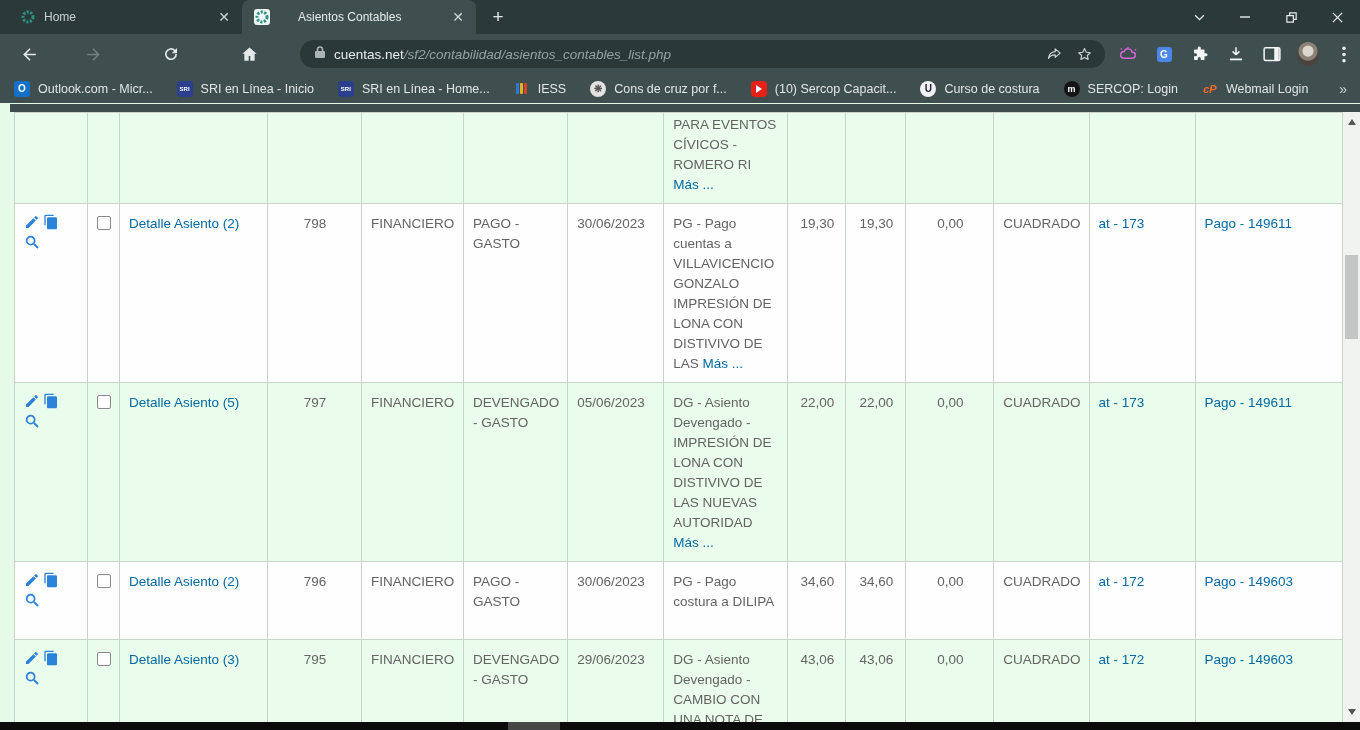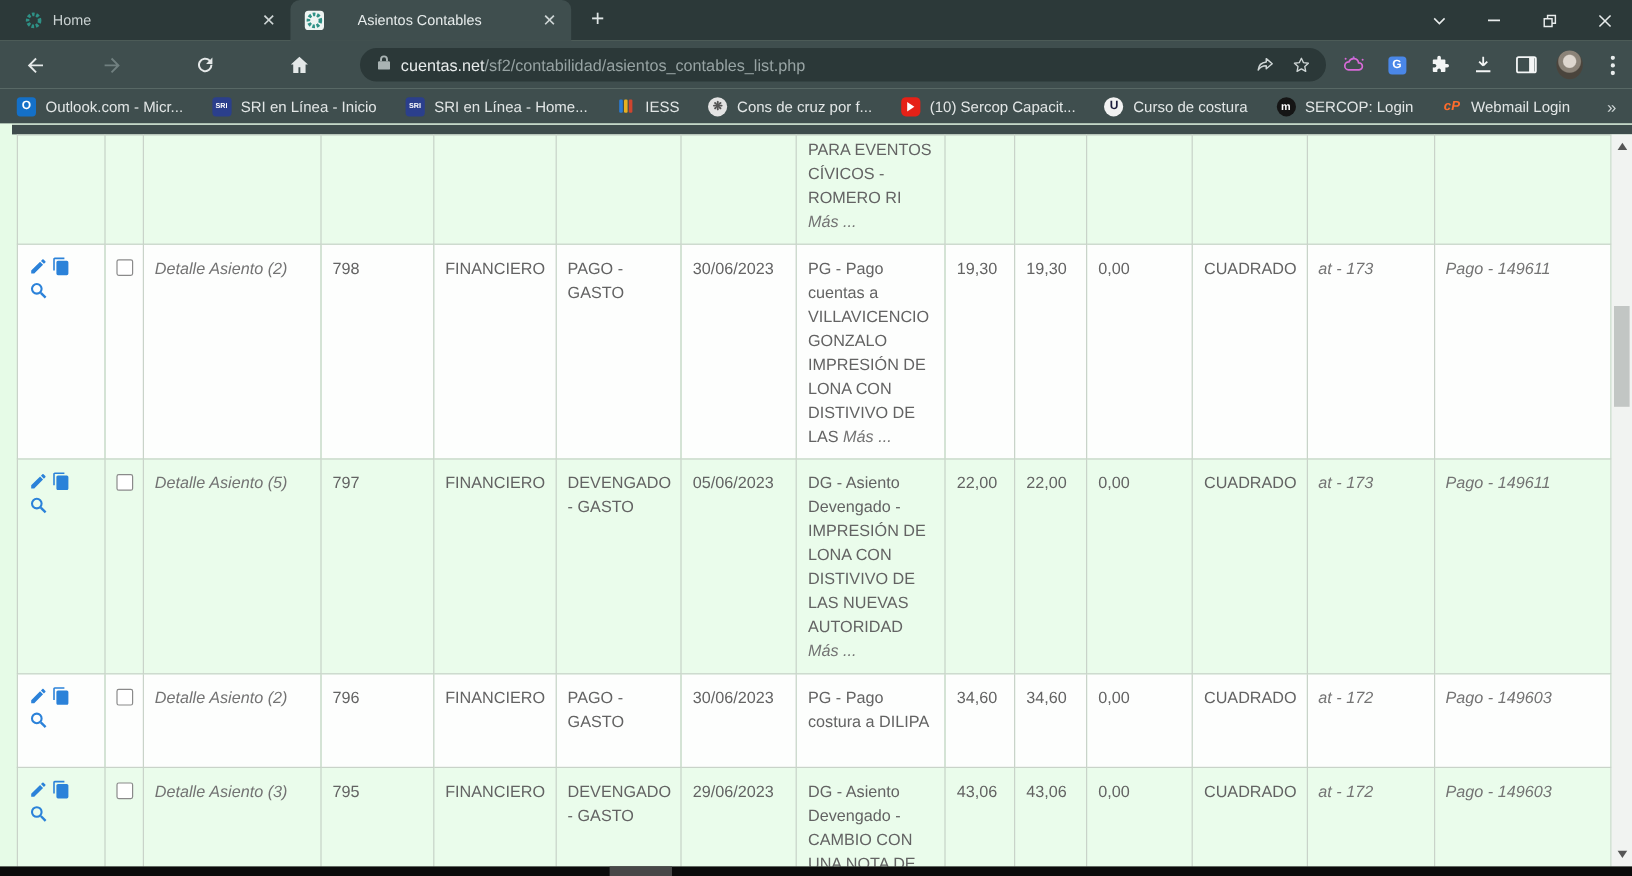--- a/index.html
+++ b/index.html
@@ -23,21 +23,21 @@
   .wincontrols span { width:46px; display:flex; align-items:center; justify-content:center; color:#e8ecec; }
 
   .toolbar { position:absolute; left:0; top:34px; width:1360px; height:40px; background:#3f4e4e;
              display:flex; align-items:center; }
   .navbtn { width:30px; height:30px; display:flex; align-items:center; justify-content:center; }
   .navbtn.back { margin-left:14px; } .navbtn.fwd { margin-left:34px; }
   .navbtn.reload { margin-left:48px; } .navbtn.home { margin-left:48px; }
   .urlbar { margin-left:36px; width:805px; height:28px; background:#2b3838; border-radius:14px;
             display:flex; align-items:center; padding:0 6px 0 14px; }
   .urlbar .host { color:#e8ecec; font-size:13.5px; margin-left:8px; white-space:nowrap; }
-  .urlbar .path { color:#97a3a3; font-size:13.5px; white-space:nowrap; }
+  .urlbar .path { color:#97a3a3; font-size:13.5px; white-space:nowrap;font-style:italic; }
   .urlbar .spacer { flex:1; }
   .pillicon { width:30px; height:28px; display:flex; align-items:center; justify-content:center; }
   .extrow { display:flex; align-items:center; margin-left:12px; gap:14px; }
   .extrow .ext { width:22px; height:22px; display:flex; align-items:center; justify-content:center; }
   .translate-sq { width:15px; height:15px; background:#4a87e8; border-radius:3px; color:#fff;
                   font-size:10px; font-weight:bold; display:flex; align-items:center; justify-content:center; }
   .avatar { width:24px; height:24px; border-radius:50%;
             background:radial-gradient(circle at 50% 38%, #ded7cf 0 5px, #8b8378 6px 9px, #4a443c 10px); }
 
   .bookmarks { position:absolute; left:0; top:74px; width:1360px; height:29px; background:#3f4e4e;
@@ -63,22 +63,22 @@
   .content { position:absolute; left:0; top:103px; width:1360px; height:619px; background:#e6fbe7;
              overflow:hidden; }
   .header-strip { position:absolute; left:10px; top:1px; width:1350px; height:8px; background:#3e4c4c; }
   table.grid { position:absolute; left:14px; top:9px; border-collapse:collapse; table-layout:fixed;
                font-size:13.5px; color:#636363; }
   table.grid td { border:1px solid #c9d3c9; vertical-align:top; padding:10px 8px 8px 9px;
                   line-height:20px; overflow:hidden; }
   tr.green td { background:#eafceb; }
   tr.white td { background:#fdfefd; }
   tr.partial td { padding-top:2px; }
-  td.num { text-align:left; padding-right:9px; }
-  a.link { color:#737373; text-decoration:none;font-style:italic; }
+  td.num { text-align:center; padding-right:9px; }
+  a.link { color:#0369a1; text-decoration:none; }
   .icon-btn { display:inline-block; width:17px; height:17px; margin-right:2px; vertical-align:top; }
   .icon-btn svg { display:block; }
   .cb { display:inline-block; width:14px; height:14px; background:#fff; border:1px solid #8a8a8a;
         border-radius:2px; margin-top:2px; }
 
   
   .scrollbar { position:absolute; left:1343px; top:112px; width:17px; height:610px; background:#f1f3f1; }
   .sb-up, .sb-down { position:absolute; left:0; width:17px; height:16px; display:flex;
                      align-items:center; justify-content:center; }
   .sb-up { top:2px; } .sb-down { bottom:2px; }

